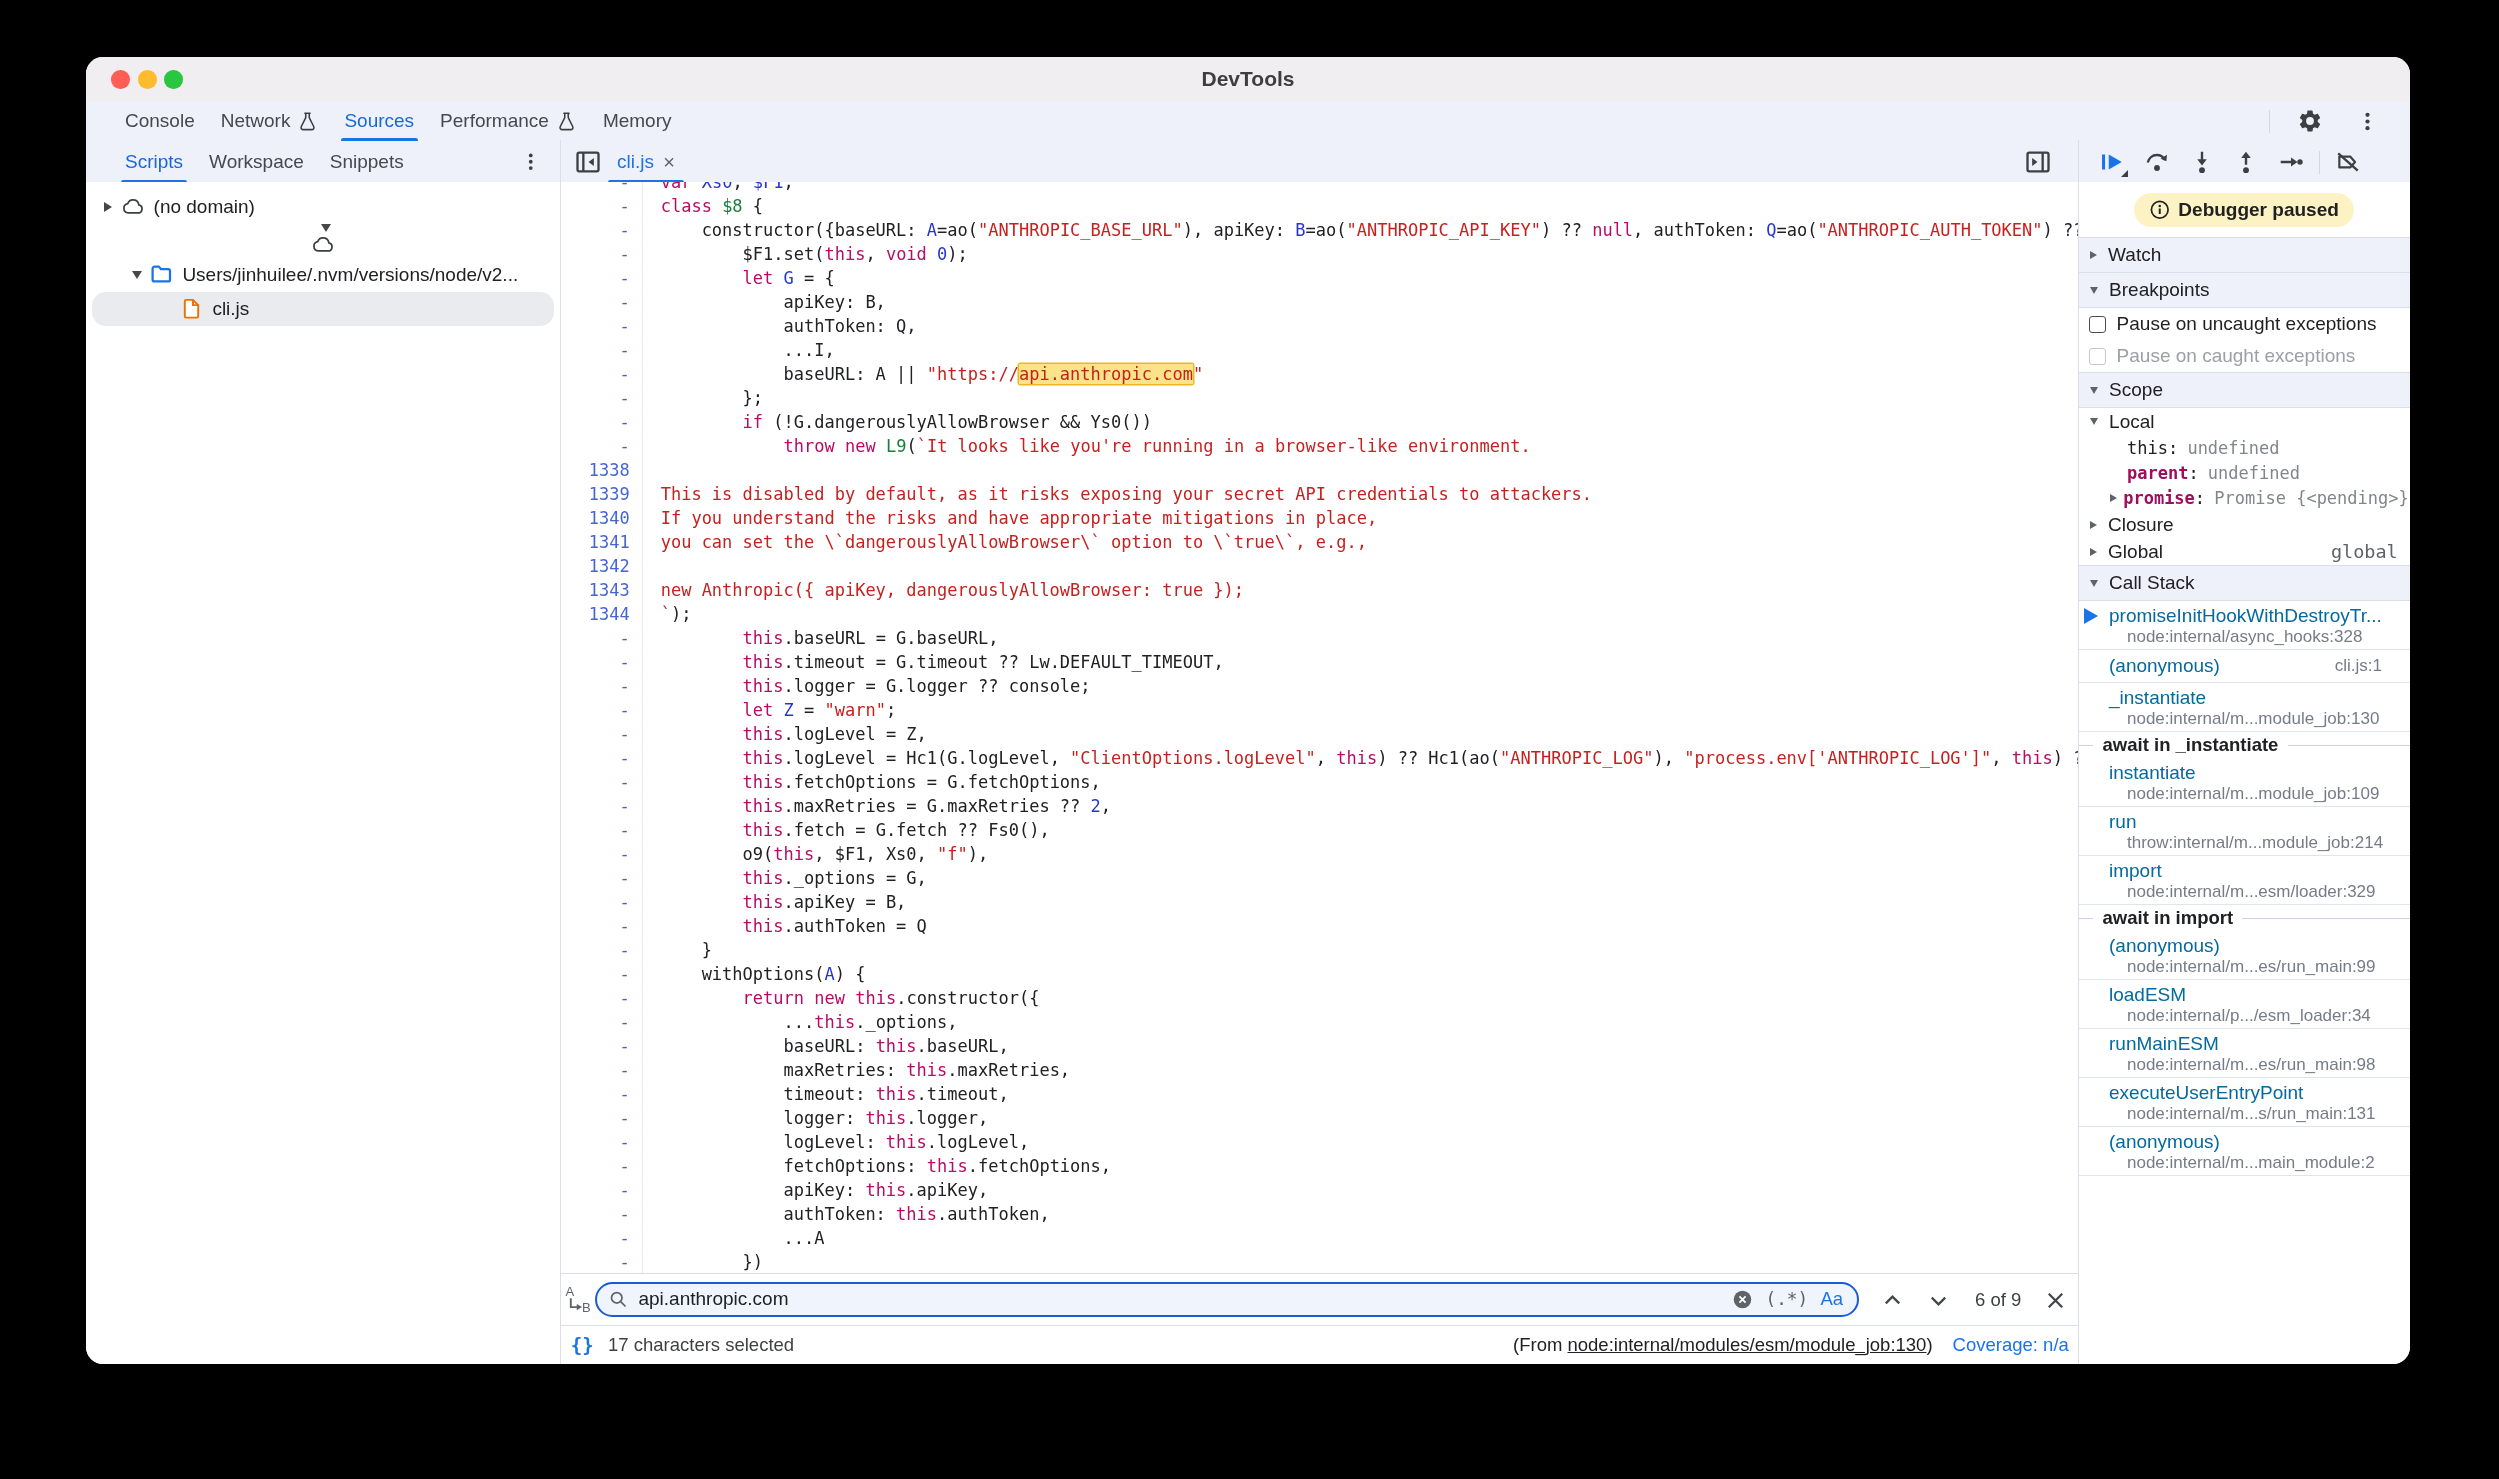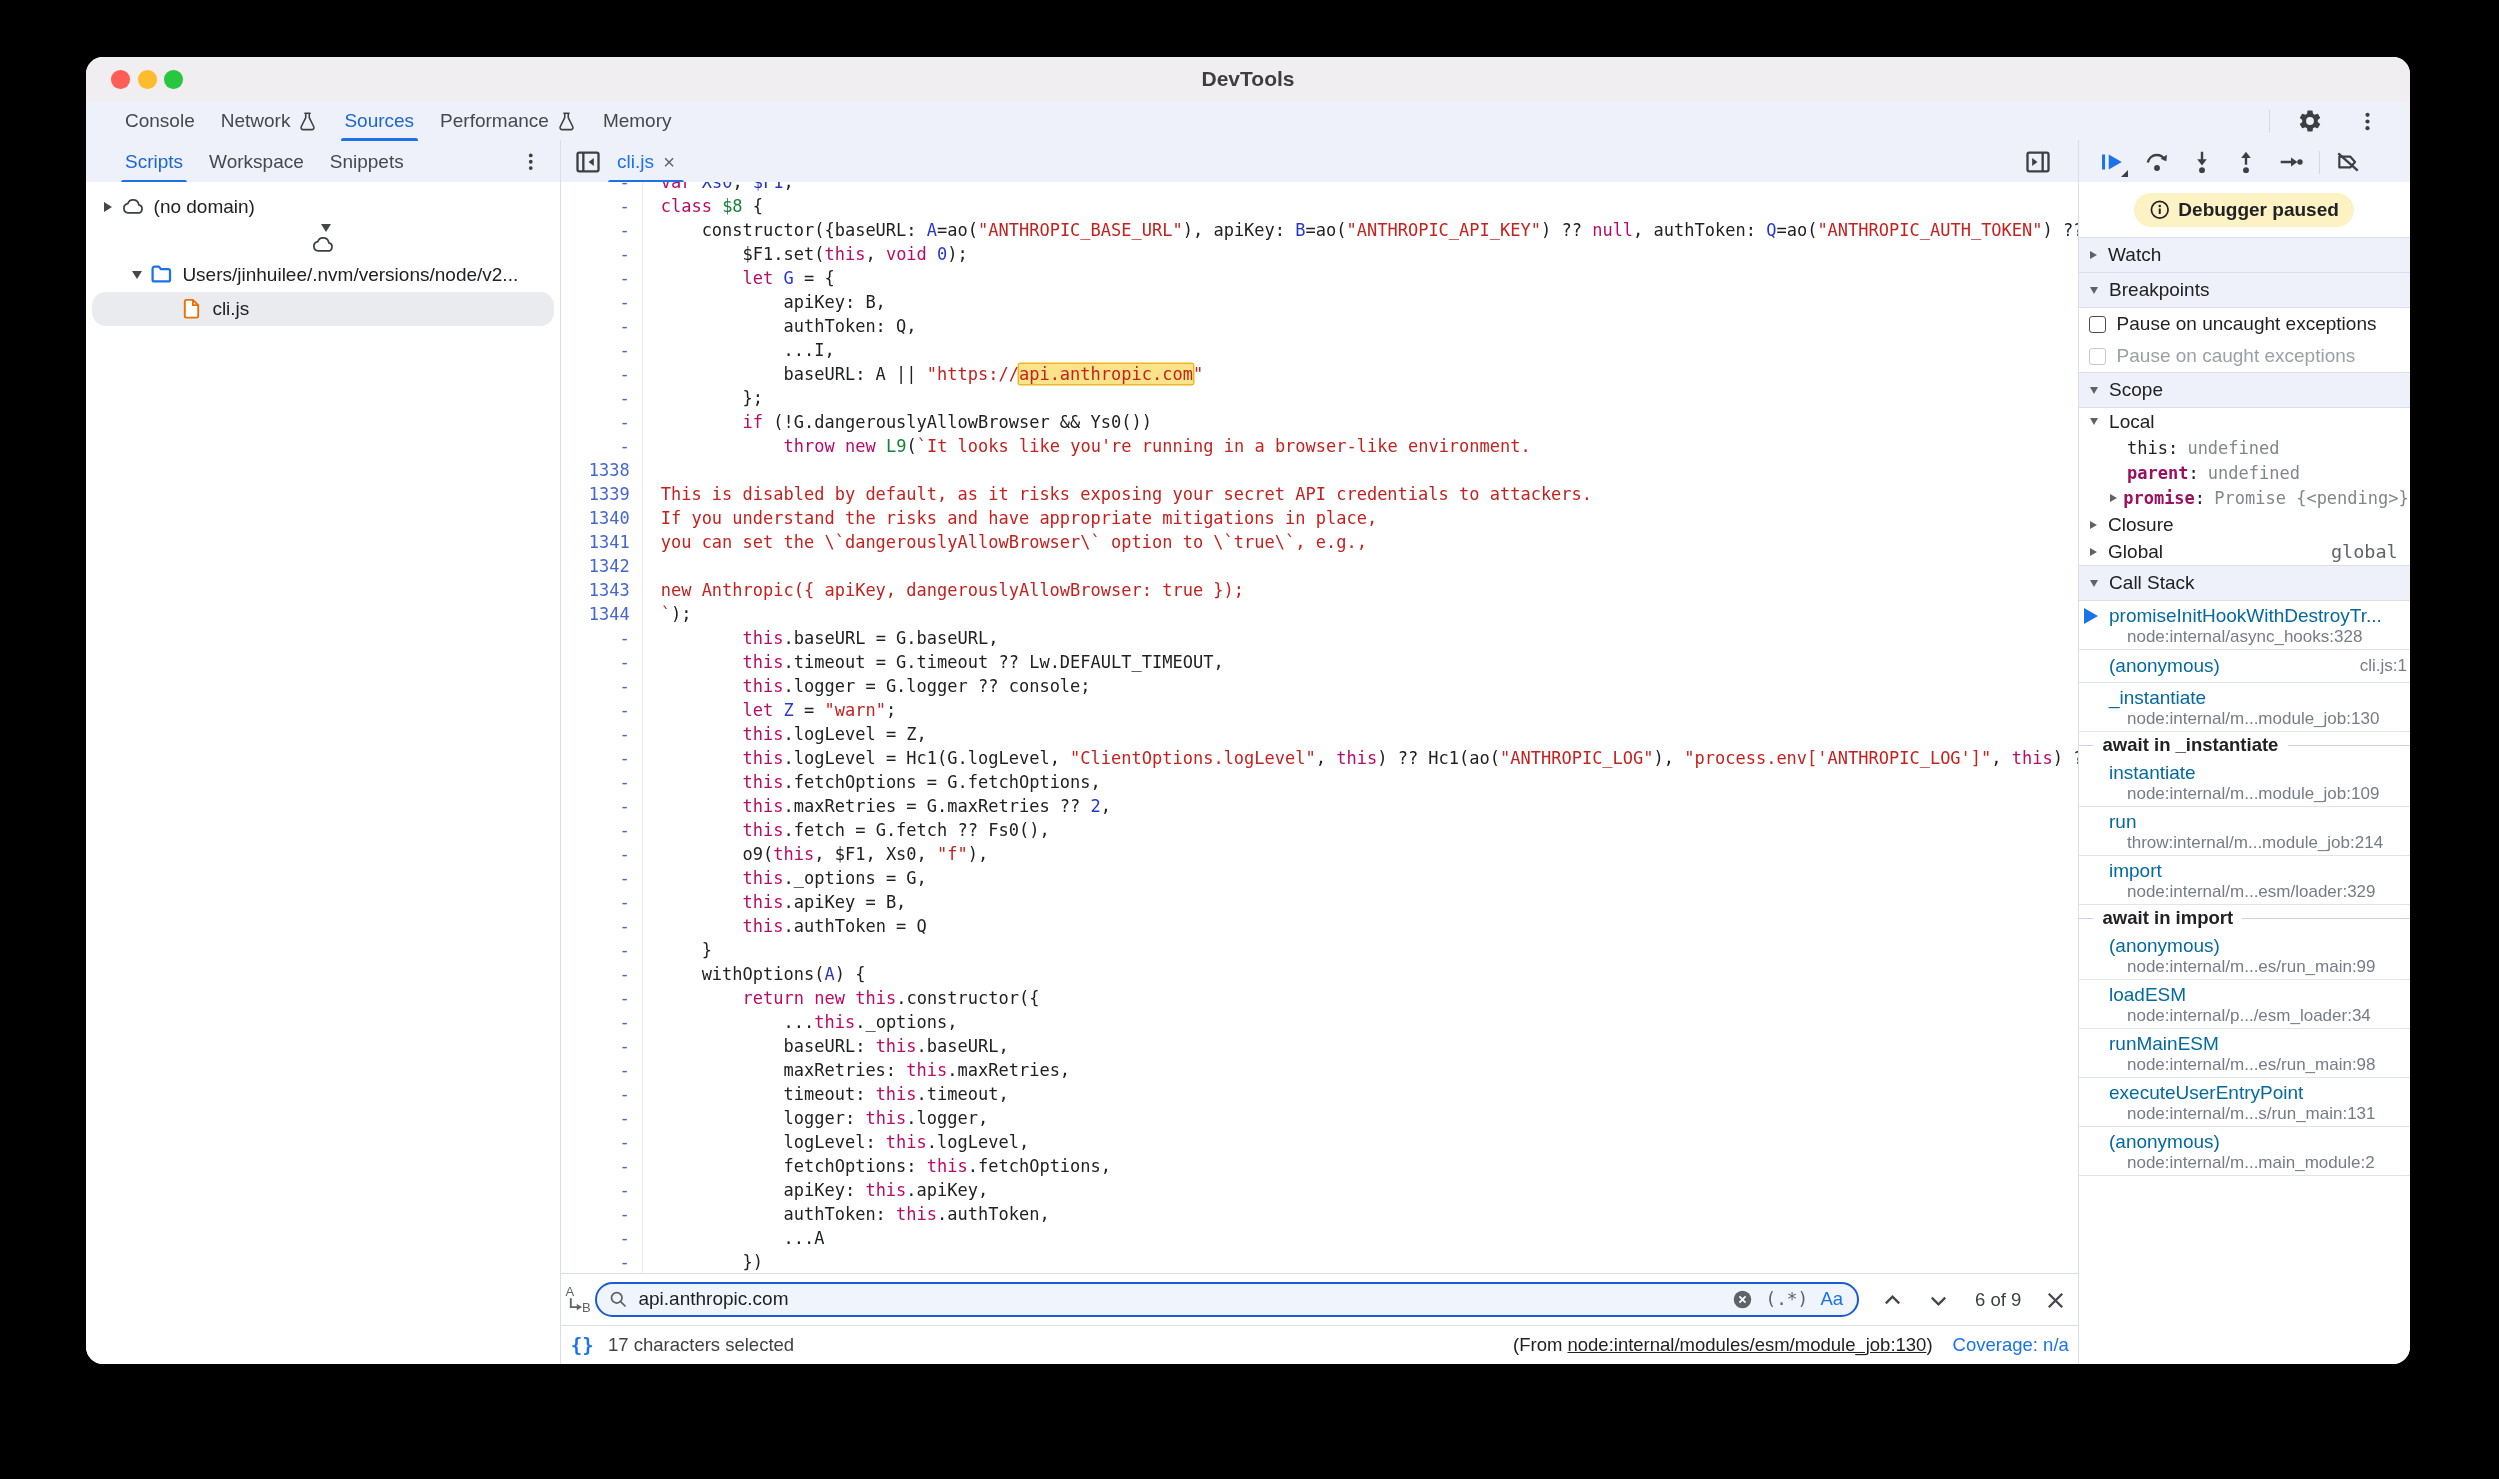--- a/index.html
+++ b/index.html
@@ -102,21 +102,21 @@
   .vcolon{color:#202124;}
   #call-stack{flex:1;overflow:hidden;display:flex;flex-direction:column;}
   .frame{border-bottom:0.8px solid #dfe5f0;position:relative;}
   .frame.two{height:48px;}
   .frame.one{height:32px;display:flex;align-items:center;}
   .fname{font-size:19px;color:#0369a1;white-space:nowrap;}
   .floc{font-size:17px;color:#767c87;white-space:nowrap;}
   .frame.two .fname{position:absolute;left:31px;top:3.8px;}
   .frame.two .floc{position:absolute;left:49px;top:25.4px;}
   .frame.one .fname{margin-left:31px;}
-  .frame.one .floc{margin-left:auto;margin-right:3px;}
+  .frame.one .floc{margin-left:auto;margin-right:28px;}
   .curarrow{position:absolute;left:6.2px;top:7px;width:0;height:0;
             border-left:14px solid #1a73e8;border-top:8.5px solid transparent;border-bottom:8.5px solid transparent;}
   .fsep{height:26px;display:flex;align-items:center;gap:9.2px;}
   .fsep .line{height:0.8px;background:#c9d2e8;}
   .fsep .l1{flex:0 0 15.4px;}
   .fsep .l2{flex:1;}
   .fsep span{font-size:18.5px;font-weight:700;color:#202124;white-space:nowrap;}
   svg{display:block;}
 </style>
 </head>

